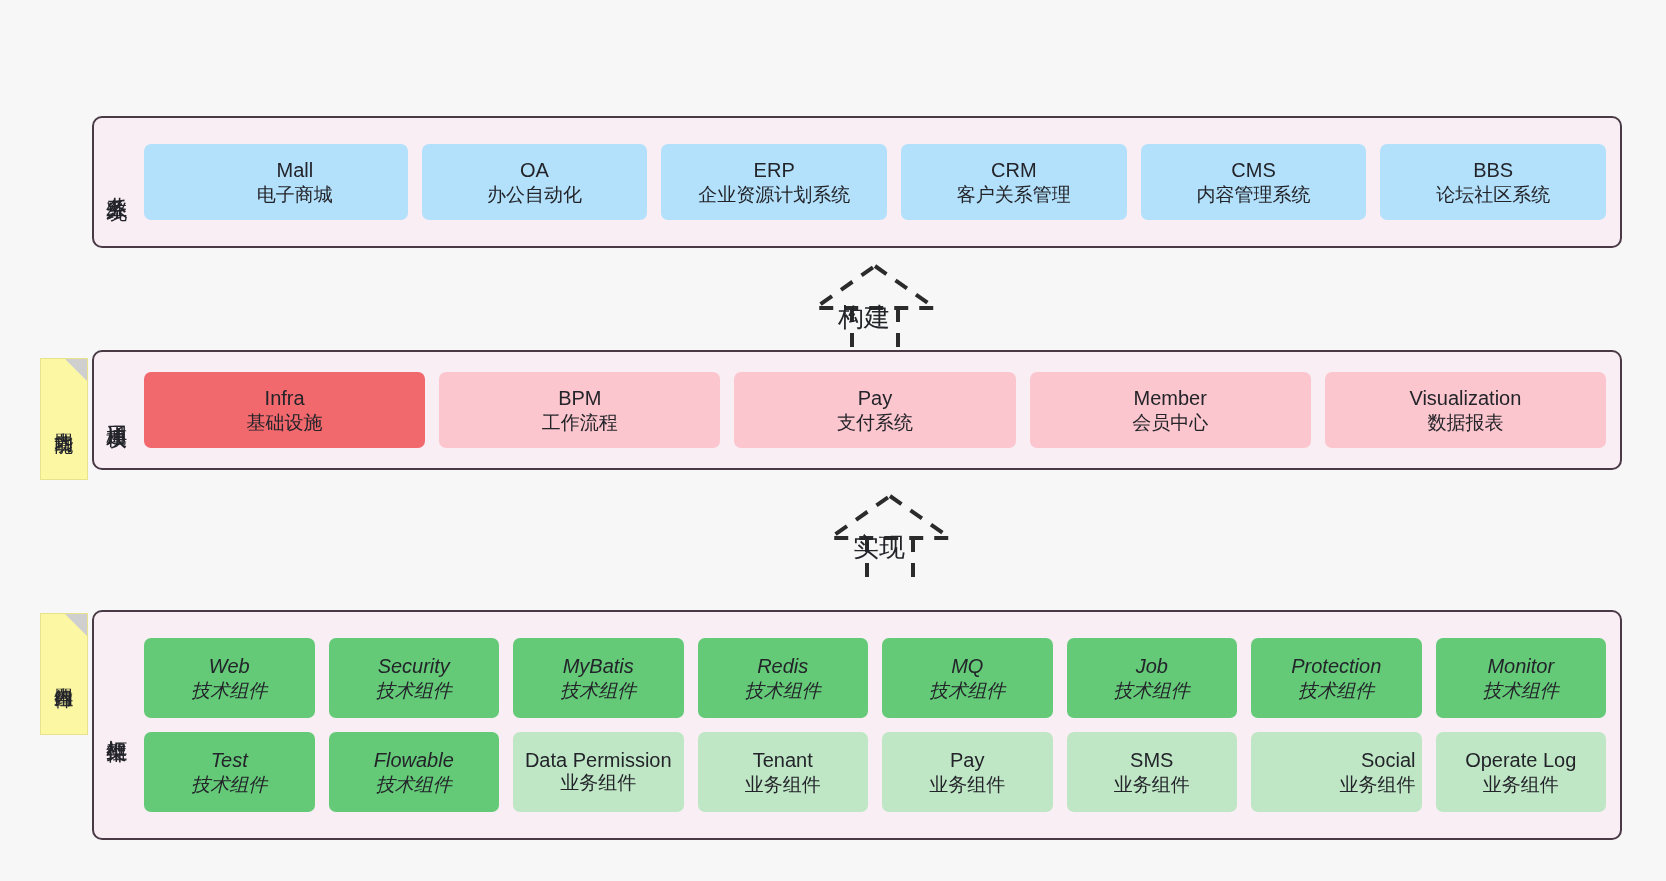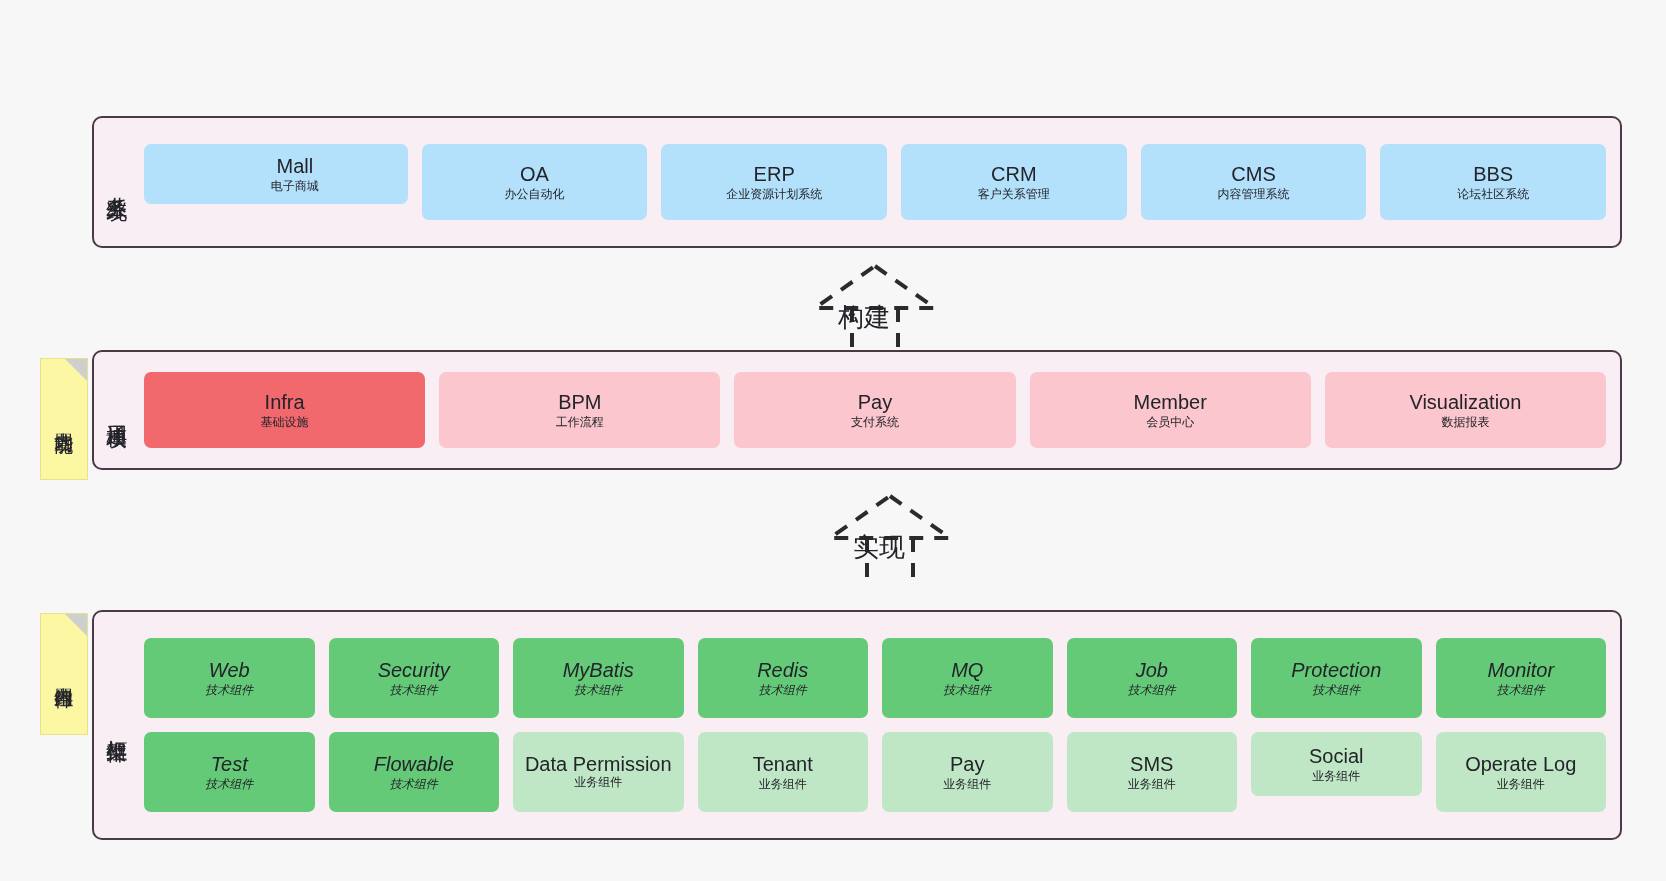--- a/index.html
+++ b/index.html
@@ -61,21 +61,21 @@
     display: flex;
     flex-direction: column;
     align-items: center;
     justify-content: center;
     text-align: center;
     color: #23242a;
     line-height: 1.23;
     padding: 4px 6px;
   }
   .card .t1 { font-size: 20px; }
-  .card .t2 { font-size: 12px; }
+  .card .t2 { font-size: 19px; }
 
   .blue  { background: #b3e0fa; }
   .red   { background: #f1686d; }
   .pink  { background: #fbc6cd; }
   .green { background: #64ca78; font-style: italic; }
   .lgreen{ background: #bfe7c5; }
 
   
   .note {
     position: absolute;
@@ -114,21 +114,21 @@
 </style>
 </head>
 <body>
 
 <div id="canvas">
 
   <div class="layer" style="left:92px; top:116px; width:1530px; height:132px;">
     <div class="layer-title">业务系统</div>
     <div class="layer-body">
       <div class="card-row">
-        <div class="card blue" style="height:60px;padding-left:44px;">
+        <div class="card blue" style="height:76px;padding-left:44px;">
           <span class="t1">Mall</span>
           <span class="t2">电子商城</span>
         </div>
         <div class="card blue" style="height:76px;">
           <span class="t1">OA</span>
           <span class="t2">办公自动化</span>
         </div>
         <div class="card blue" style="height:76px;">
           <span class="t1">ERP</span>
           <span class="t2">企业资源计划系统</span>
@@ -256,21 +256,21 @@
           <span class="t2">业务组件</span>
         </div>
         <div class="card lgreen" style="height:80px;">
           <span class="t1">Pay</span>
           <span class="t2">业务组件</span>
         </div>
         <div class="card lgreen" style="height:80px;">
           <span class="t1">SMS</span>
           <span class="t2">业务组件</span>
         </div>
-        <div class="card lgreen" style="height:64px;">
+        <div class="card lgreen" style="height:80px;align-items:flex-end;">
           <span class="t1">Social</span>
           <span class="t2">业务组件</span>
         </div>
         <div class="card lgreen" style="height:80px;">
           <span class="t1">Operate Log</span>
           <span class="t2">业务组件</span>
         </div>
       </div>
 
     </div>

